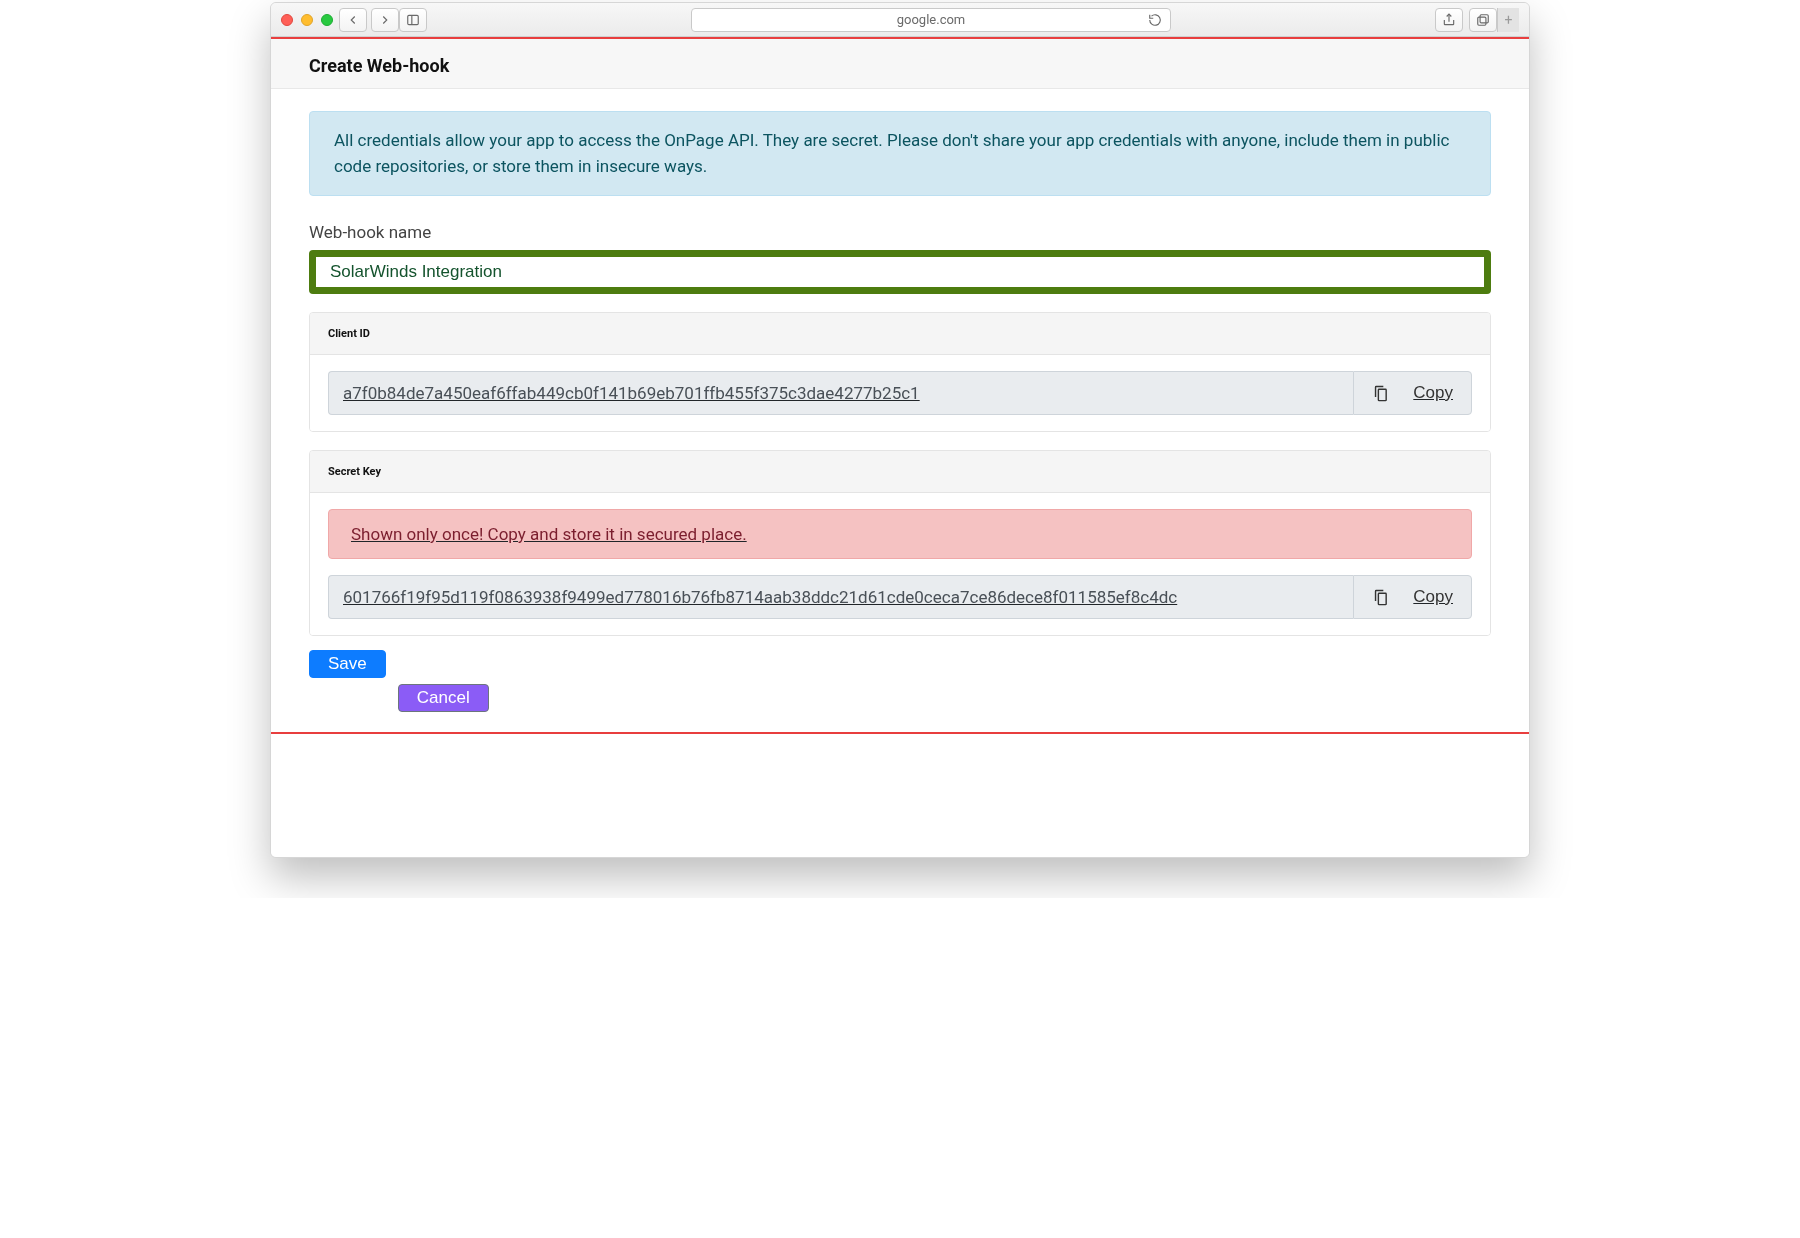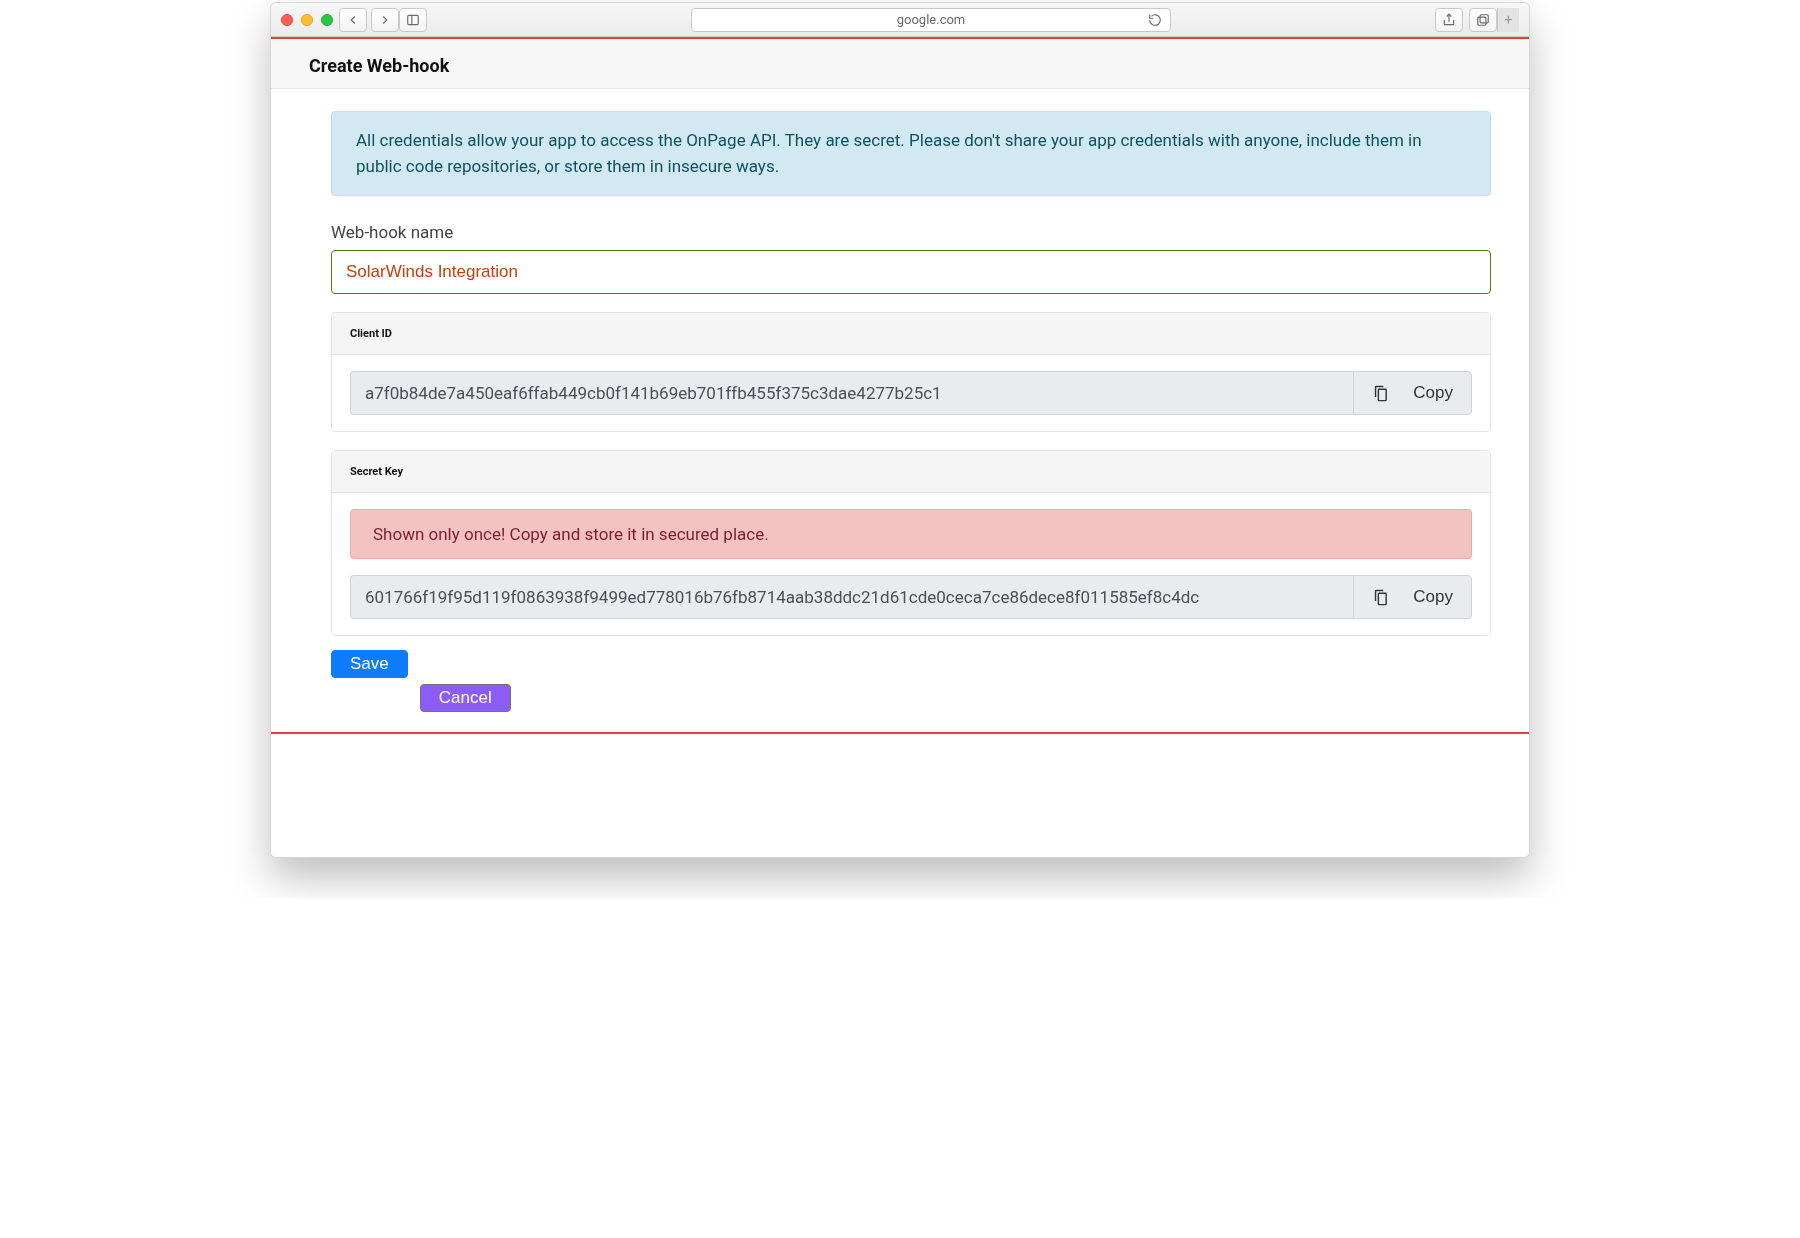--- a/index.html
+++ b/index.html
@@ -87,21 +87,21 @@
   .form-header {
     background:#f7f7f7;
     border-bottom:1px solid #e8e8e8;
     padding:16px 38px 12px 38px;
     font-weight:700;
     font-size:18px;
     color:#111;
   }
 
   .content {
-    padding: 22px 38px 20px 60px;
+    padding: 22px 38px 20px 38px;
   }
 
   .alert-info {
     background:#d2e8f2;
     border:1px solid #bcdff1;
     border-radius:4px;
     color:#0c5460;
     padding:16px 24px;
     font-size:17px;
     line-height:1.5;
@@ -112,22 +112,22 @@
     font-size:17px;
     color:#444;
     margin-bottom:8px;
   }
 
   .text-input {
     width:100%;
     height:44px;
     padding:0 14px;
     font-size:17px;
-    color:#c2410c;
-    border:1px solid #4d7c0f;
+    color:#14532d;
+    border:7px solid #4d7c0f;
     border-radius:4px;
     background:#fff;
   }
 
   .panel {
     margin-top:18px;
     border:1px solid #e4e4e4;
     border-radius:4px;
     overflow:hidden;
   }
@@ -135,20 +135,21 @@
     background:#f5f5f5;
     border-bottom:1px solid #e4e4e4;
     padding:14px 18px;
     font-weight:700;
     font-size:11px;
     color:#111;
   }
   .panel-body {
     background:#ffffff;
     padding:16px 18px;
+    text-decoration:underline;
   }
 
   .input-group { display:flex; width:100%; }
   .input-group .ro-input {
     flex:1;
     height:44px;
     padding:0 14px;
     font-size:17px;
     color:#495057;
     background:#e9ecef;

